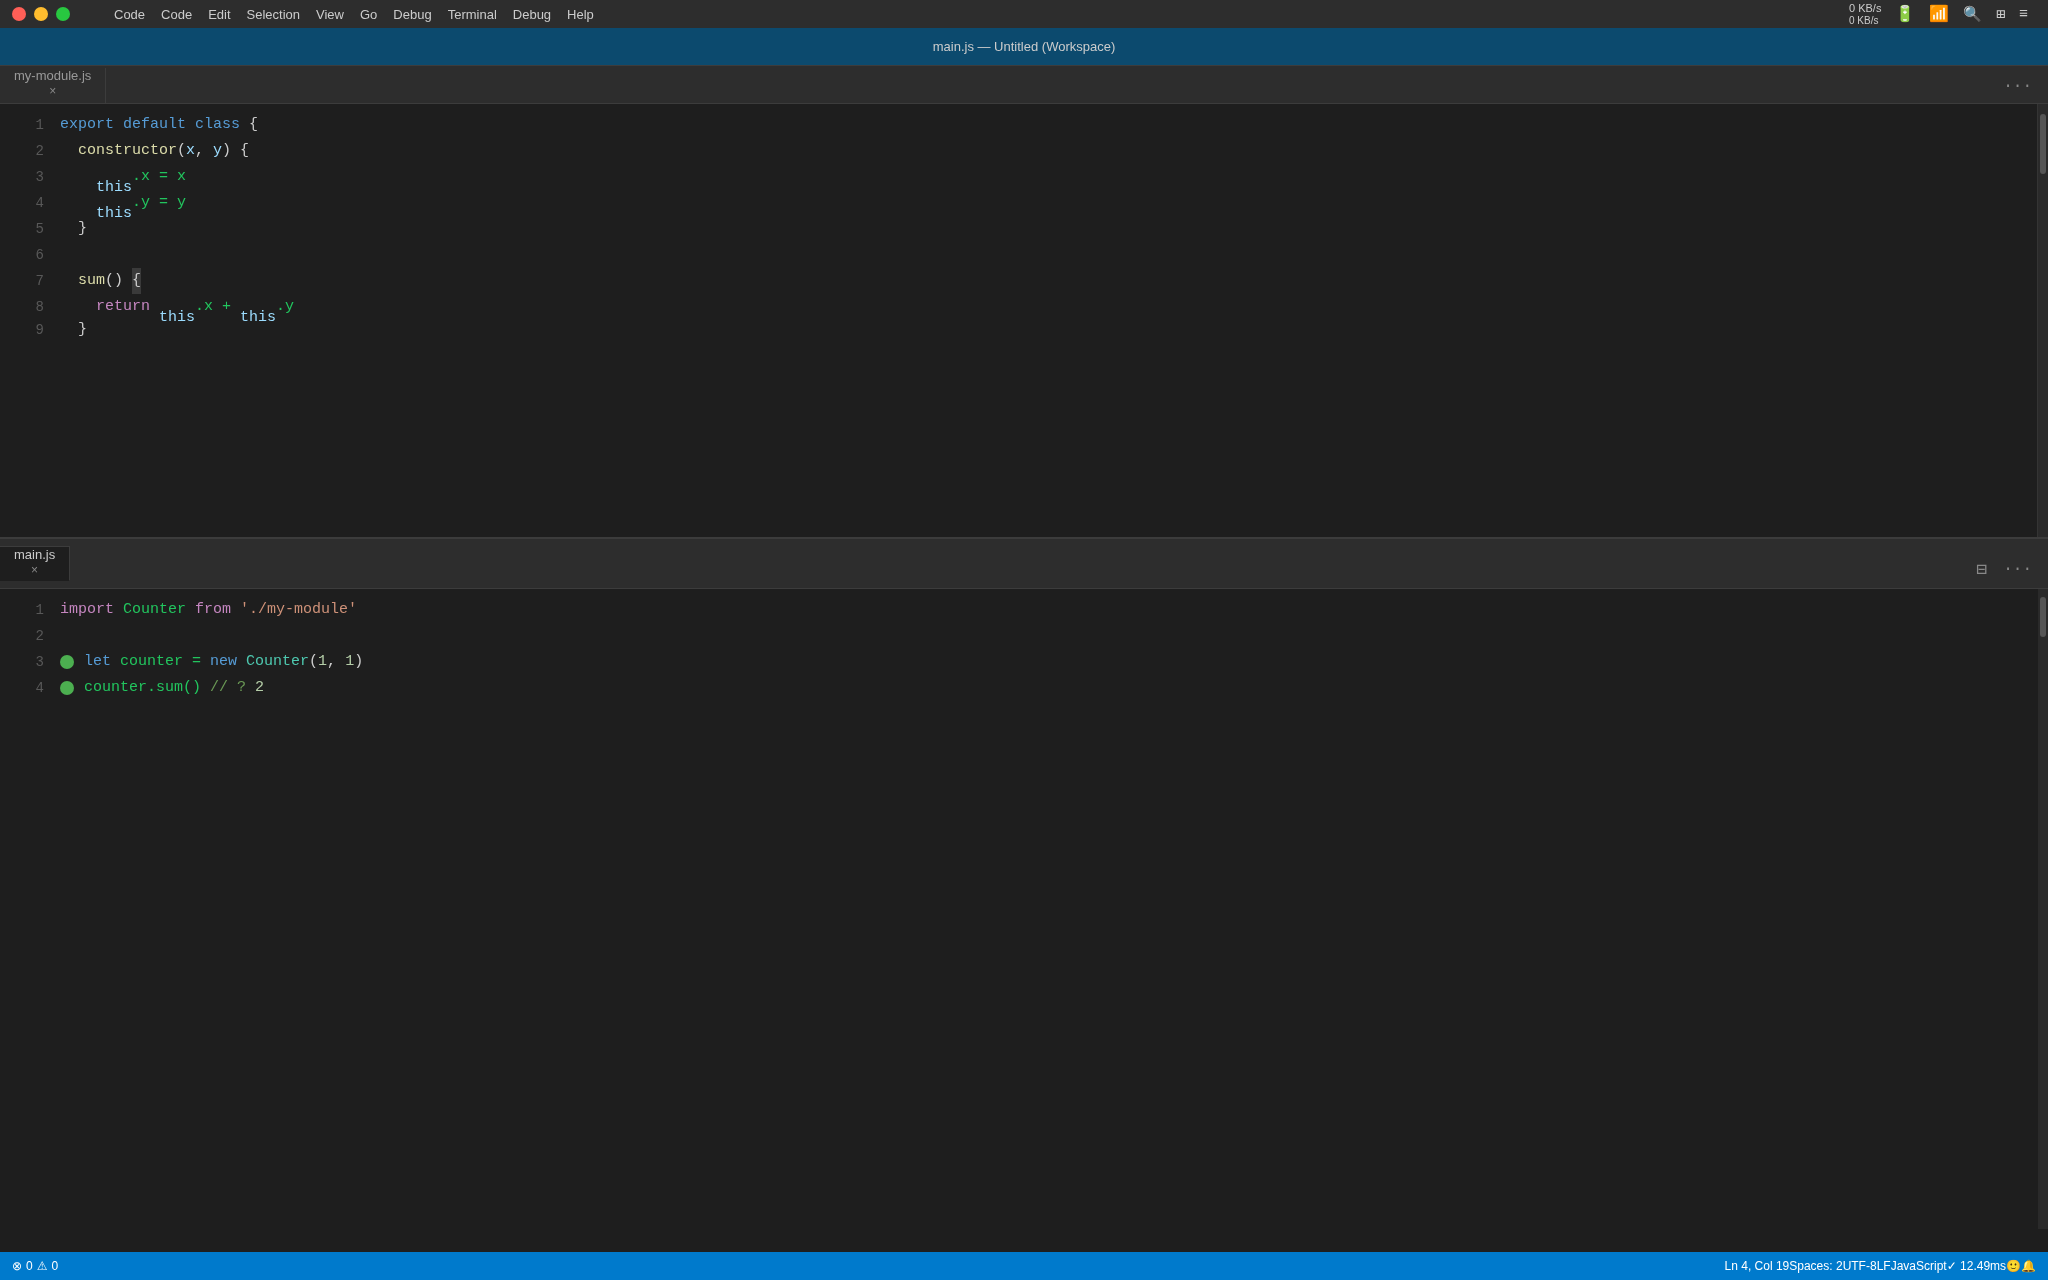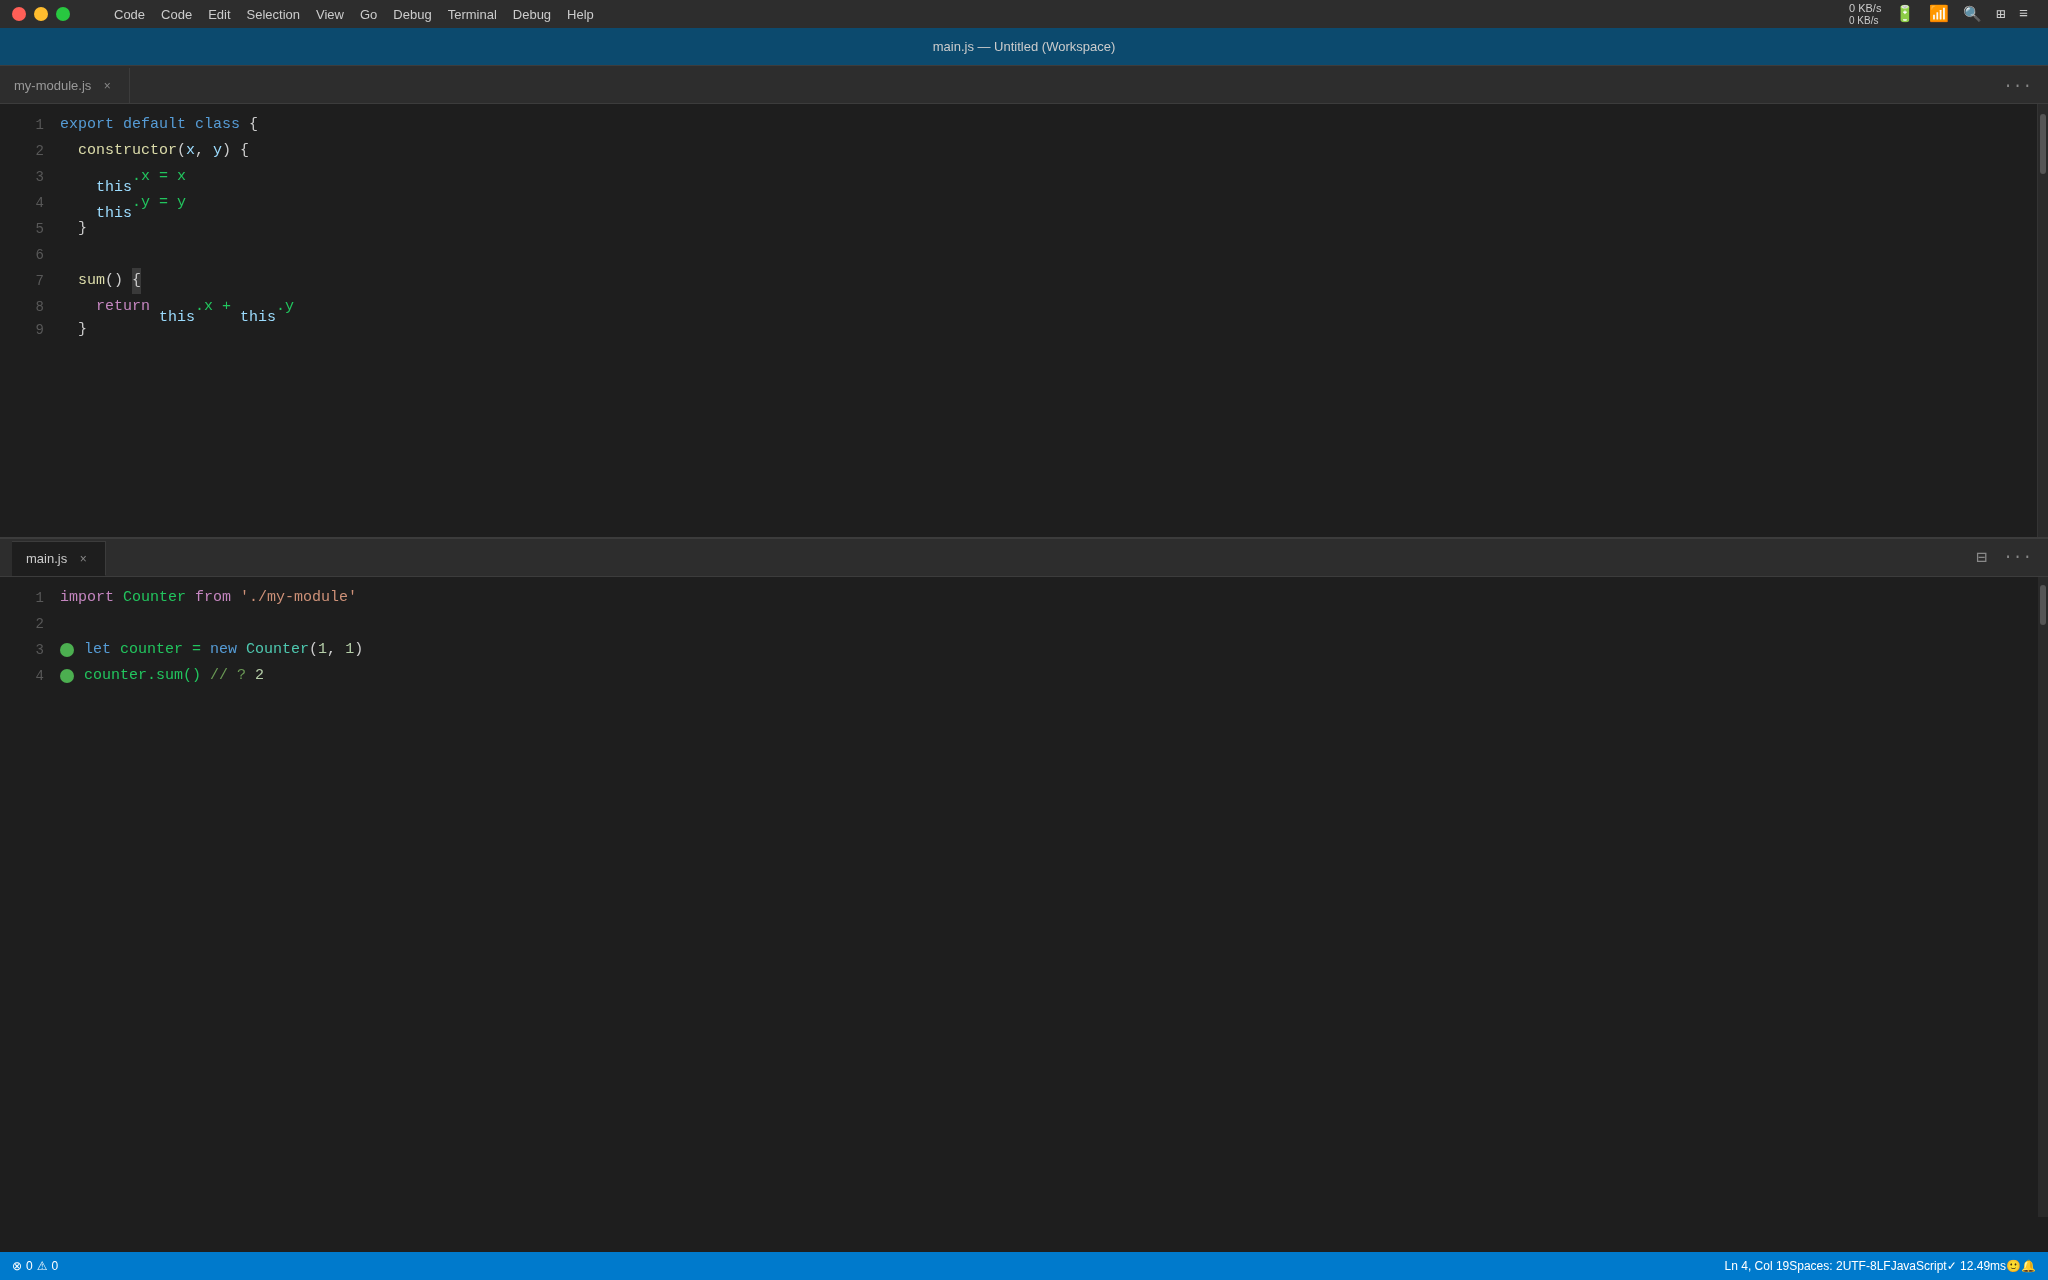--- a/index.html
+++ b/index.html
@@ -59,24 +59,25 @@
       position: relative;
     }
     .tab {
       height: 35px;
       display: flex;
       align-items: center;
       padding: 0 14px;
       font-size: 13px;
       font-family: -apple-system, sans-serif;
       cursor: pointer;
-      gap: 8px;
+      gap: 0;
       border-right: 1px solid #3c3c3c;
       background: #2d2d2d;
       color: #999;
+      flex-direction: column;
     }
     .tab.active {
       background: #1e1e1e;
       color: #cccccc;
       border-top: 1px solid #3c3c3c;
       border-bottom: 1px solid #1e1e1e;
     }
     .tab-close {
       width: 16px;
       height: 16px;
@@ -196,27 +197,26 @@
       align-items: center;
       gap: 4px;
     }
     .status-right {
       margin-left: auto;
       display: flex;
     }
 
     
     .second-tab-bar {
-      height: 38px;
+      height: 50px;
       background: #2d2d2d;
       display: flex;
-      align-items: flex-end;
+      align-items: center;
       border-bottom: 1px solid #3c3c3c;
       position: relative;
-      padding-left: 12px;
     }
 
     .combined-menu {
       display: flex;
       align-items: flex-end;
     }
 
     .title-bar-full {
       height: 28px;
       background: #2d2d2d;

